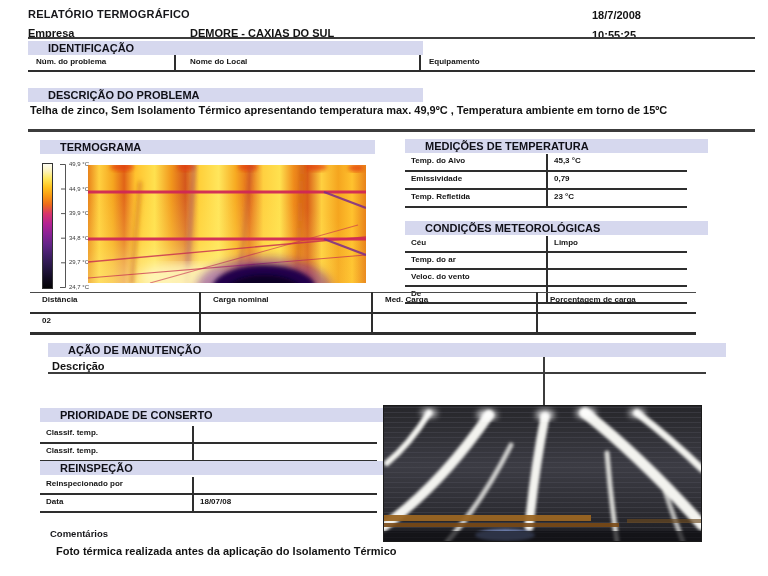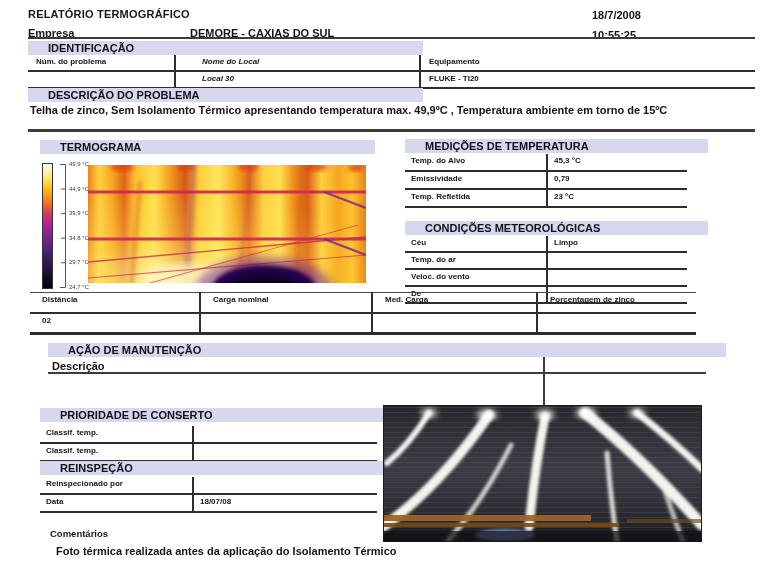--- a/index.html
+++ b/index.html
@@ -11,21 +11,21 @@
   .lbl{position:absolute;font-size:11px;font-weight:bold;white-space:nowrap;color:#141414;}
   .title{position:absolute;font-size:11px;font-weight:bold;letter-spacing:.2px;}
   .hline{position:absolute;background:#3c3c3c;}
   .vline{position:absolute;background:#3c3c3c;}
   table{position:absolute;border-collapse:collapse;table-layout:fixed;}
   td{font-size:8px;font-weight:bold;color:#141414;vertical-align:top;overflow:hidden;
      white-space:nowrap;padding:2px 0 0 6px;border-bottom:2px solid #2e2e2e;}
   td.div{border-left:2px solid #2e2e2e;}
   .h15 td{height:13px;margin-top:20px;}
   .h16 td{height:14px;}
-  .p8{padding-left:8px;}  .p12{padding-left:12px;} .p26{padding-left:26px;font-style:italic;}
+  .p8{padding-left:8px;}  .p12{padding-left:12px;} .p26{padding-left:14px;}
   .loadtbl tr.hd td{border-top:1px solid #4a4a4a;height:17px;}
   .loadtbl tr.dt td{border-bottom:3px solid #2e2e2e;height:16px;}
   .scale-label{position:absolute;font-size:6px;color:#3a3a3a;white-space:nowrap;}
   .comment-h{position:absolute;font-size:9.5px;font-weight:bold;}
 </style>
 </head>
 <body>
 
 <div class="page">
 
@@ -41,25 +41,20 @@
     <colgroup>
         <col style="width:147px">
         <col style="width:245px">
         <col style="width:335px">
       </colgroup>
     <tbody>
         <tr>
       <td class="p8">Núm. do problema</td>
       <td class="div p26">Nome do Local</td>
       <td class="div p8">Equipamento</td>
-    </tr>
-    <tr>
-      <td class="p8"></td>
-      <td class="div p26">Local 30</td>
-      <td class="div p8">FLUKE - TI20</td>
     </tr>
   </tbody>
     </table>
 
   <div class="bar" style="left:28px;top:88px;width:375px">DESCRIÇÃO DO PROBLEMA</div>
   <div class="lbl" style="left:30px;top:104px;width:710px">Telha de zinco, Sem Isolamento Térmico apresentando temperatura max. 49,9ºC ,   Temperatura ambiente em torno de 15ºC</div>
 
   <div class="hline" style="left:28px;top:129px;width:727px;height:3px"></div>
 
   <div class="bar" style="left:40px;top:140px;width:315px">TERMOGRAMA</div>
@@ -219,21 +214,21 @@
         <col style="width:170px">
         <col style="width:172px">
         <col style="width:165px">
         <col style="width:159px">
       </colgroup>
     <tbody>
         <tr class="hd">
       <td class="p12">Distância</td>
       <td class="div p12">Carga nominal</td>
       <td class="div p12">Med. Carga</td>
-      <td class="div p12">Porcentagem de zinco</td>
+      <td class="div p12">Porcentagem de carga</td>
     </tr>
     <tr class="dt">
       <td class="p12">02</td>
       <td class="div"></td>
       <td class="div"></td>
       <td class="div"></td>
     </tr>
   </tbody>
     </table>
 

